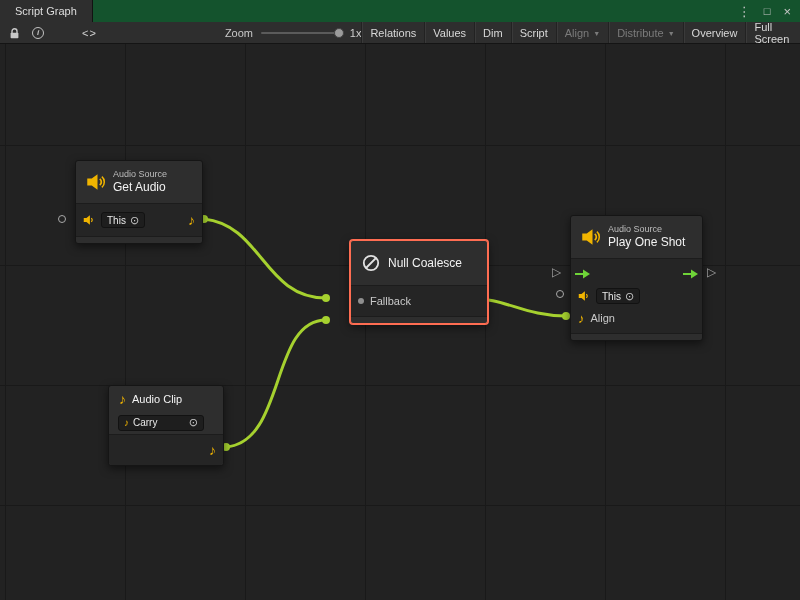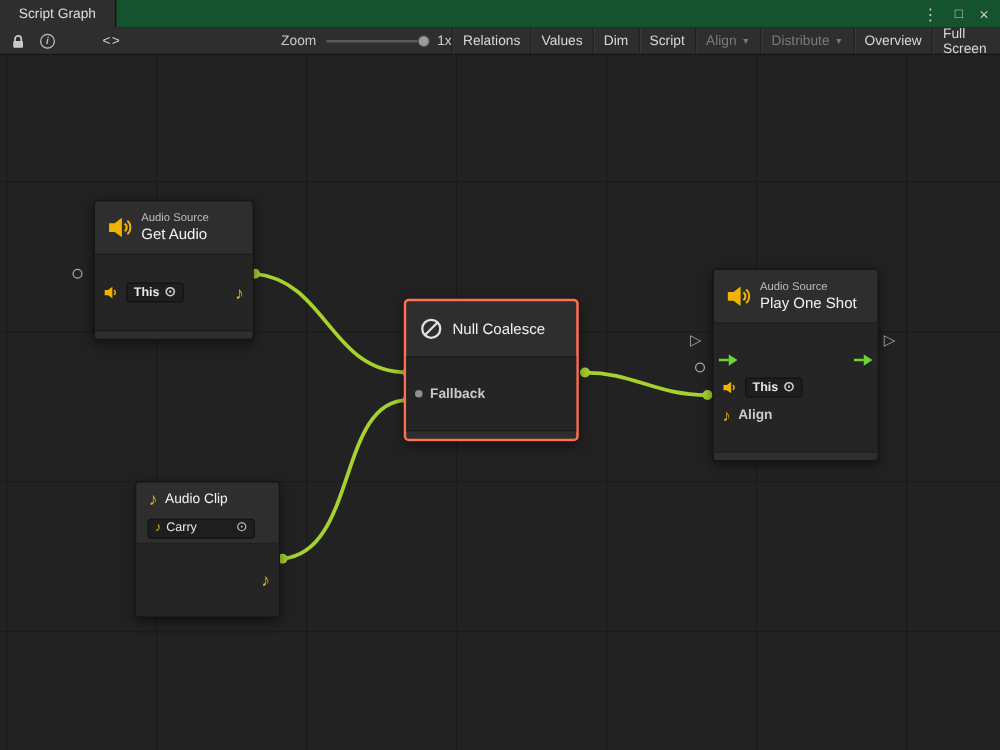--- a/index.html
+++ b/index.html
@@ -50,21 +50,21 @@
 
   
   .node { position:absolute; background:#2e2e2e; border:1px solid #151515; border-radius:3px;
     box-shadow:0 3px 9px rgba(0,0,0,.5); color:#e3e3e3; }
   .node.selected { border:1px solid #ff6d52; box-shadow:0 0 0 1px #ff6d52, 0 3px 10px rgba(0,0,0,.55); }
   .nhead { display:flex; align-items:center; gap:7px; padding:0 10px; }
   .nstack { display:flex; flex-direction:column; line-height:1.2; }
   .ncat { font-size:9px; color:#bdbdbd; }
   .ntitle { font-size:12px; color:#f2f2f2; white-space:nowrap; }
   .ports { background:#252525; border-top:1px solid #1c1c1c; border-bottom:1px solid #1c1c1c;
-    padding:18px 0;font-weight:bold; }
+    padding:4px 0; }
   .prow { display:flex; align-items:center; gap:6px; padding:0 7px; font-size:11px; color:#c9c9c9; }
   .dot { width:6px; height:6px; border-radius:50%; background:#8f8f8f; flex:none; }
   .dot.right { margin-left:auto; }
   .spacer { flex:1; }
   .note { color:#f0b400; line-height:1; }
   .chip { display:flex; align-items:center; gap:4px; background:#1e1e1e;
     border:1px solid #121212; border-radius:3px; padding:1px 5px; height:16px;
     font-size:10px; color:#e9e9e9; white-space:nowrap; }
   .target { color:#cbcbcb; font-size:11px; line-height:1; }
   .oport-tri { position:absolute; color:#a0a0a0; font-size:12px; line-height:1; }
@@ -184,21 +184,21 @@
             <span class="target">⊙</span>
           </div>
           <div class="spacer"></div>
           <span class="note" style="font-size:14px;">♪</span>
         </div>
       </div>
       <div class="footer-pad"></div>
     </div>
     <div class="oport-circle" style="left:58px; top:171px;"></div>
 
-    <div class="node selected" style="left:324px; top:196px; width:138px;">
+    <div class="node selected" style="left:350px; top:196px; width:138px;">
       <div class="nhead" style="height:44px;">
         <svg width="20" height="20" viewBox="0 0 20 20">
           <circle cx="10" cy="10" r="7.2" stroke="#e2e2e2" stroke-width="1.8" fill="none"></circle>
           <line x1="5" y1="15" x2="15" y2="5" stroke="#e2e2e2" stroke-width="1.8"></line>
         </svg>
         <span class="ntitle">Null Coalesce</span>
       </div>
       <div class="ports">
         <div class="prow" style="height:22px;">
           <div class="dot"></div>

